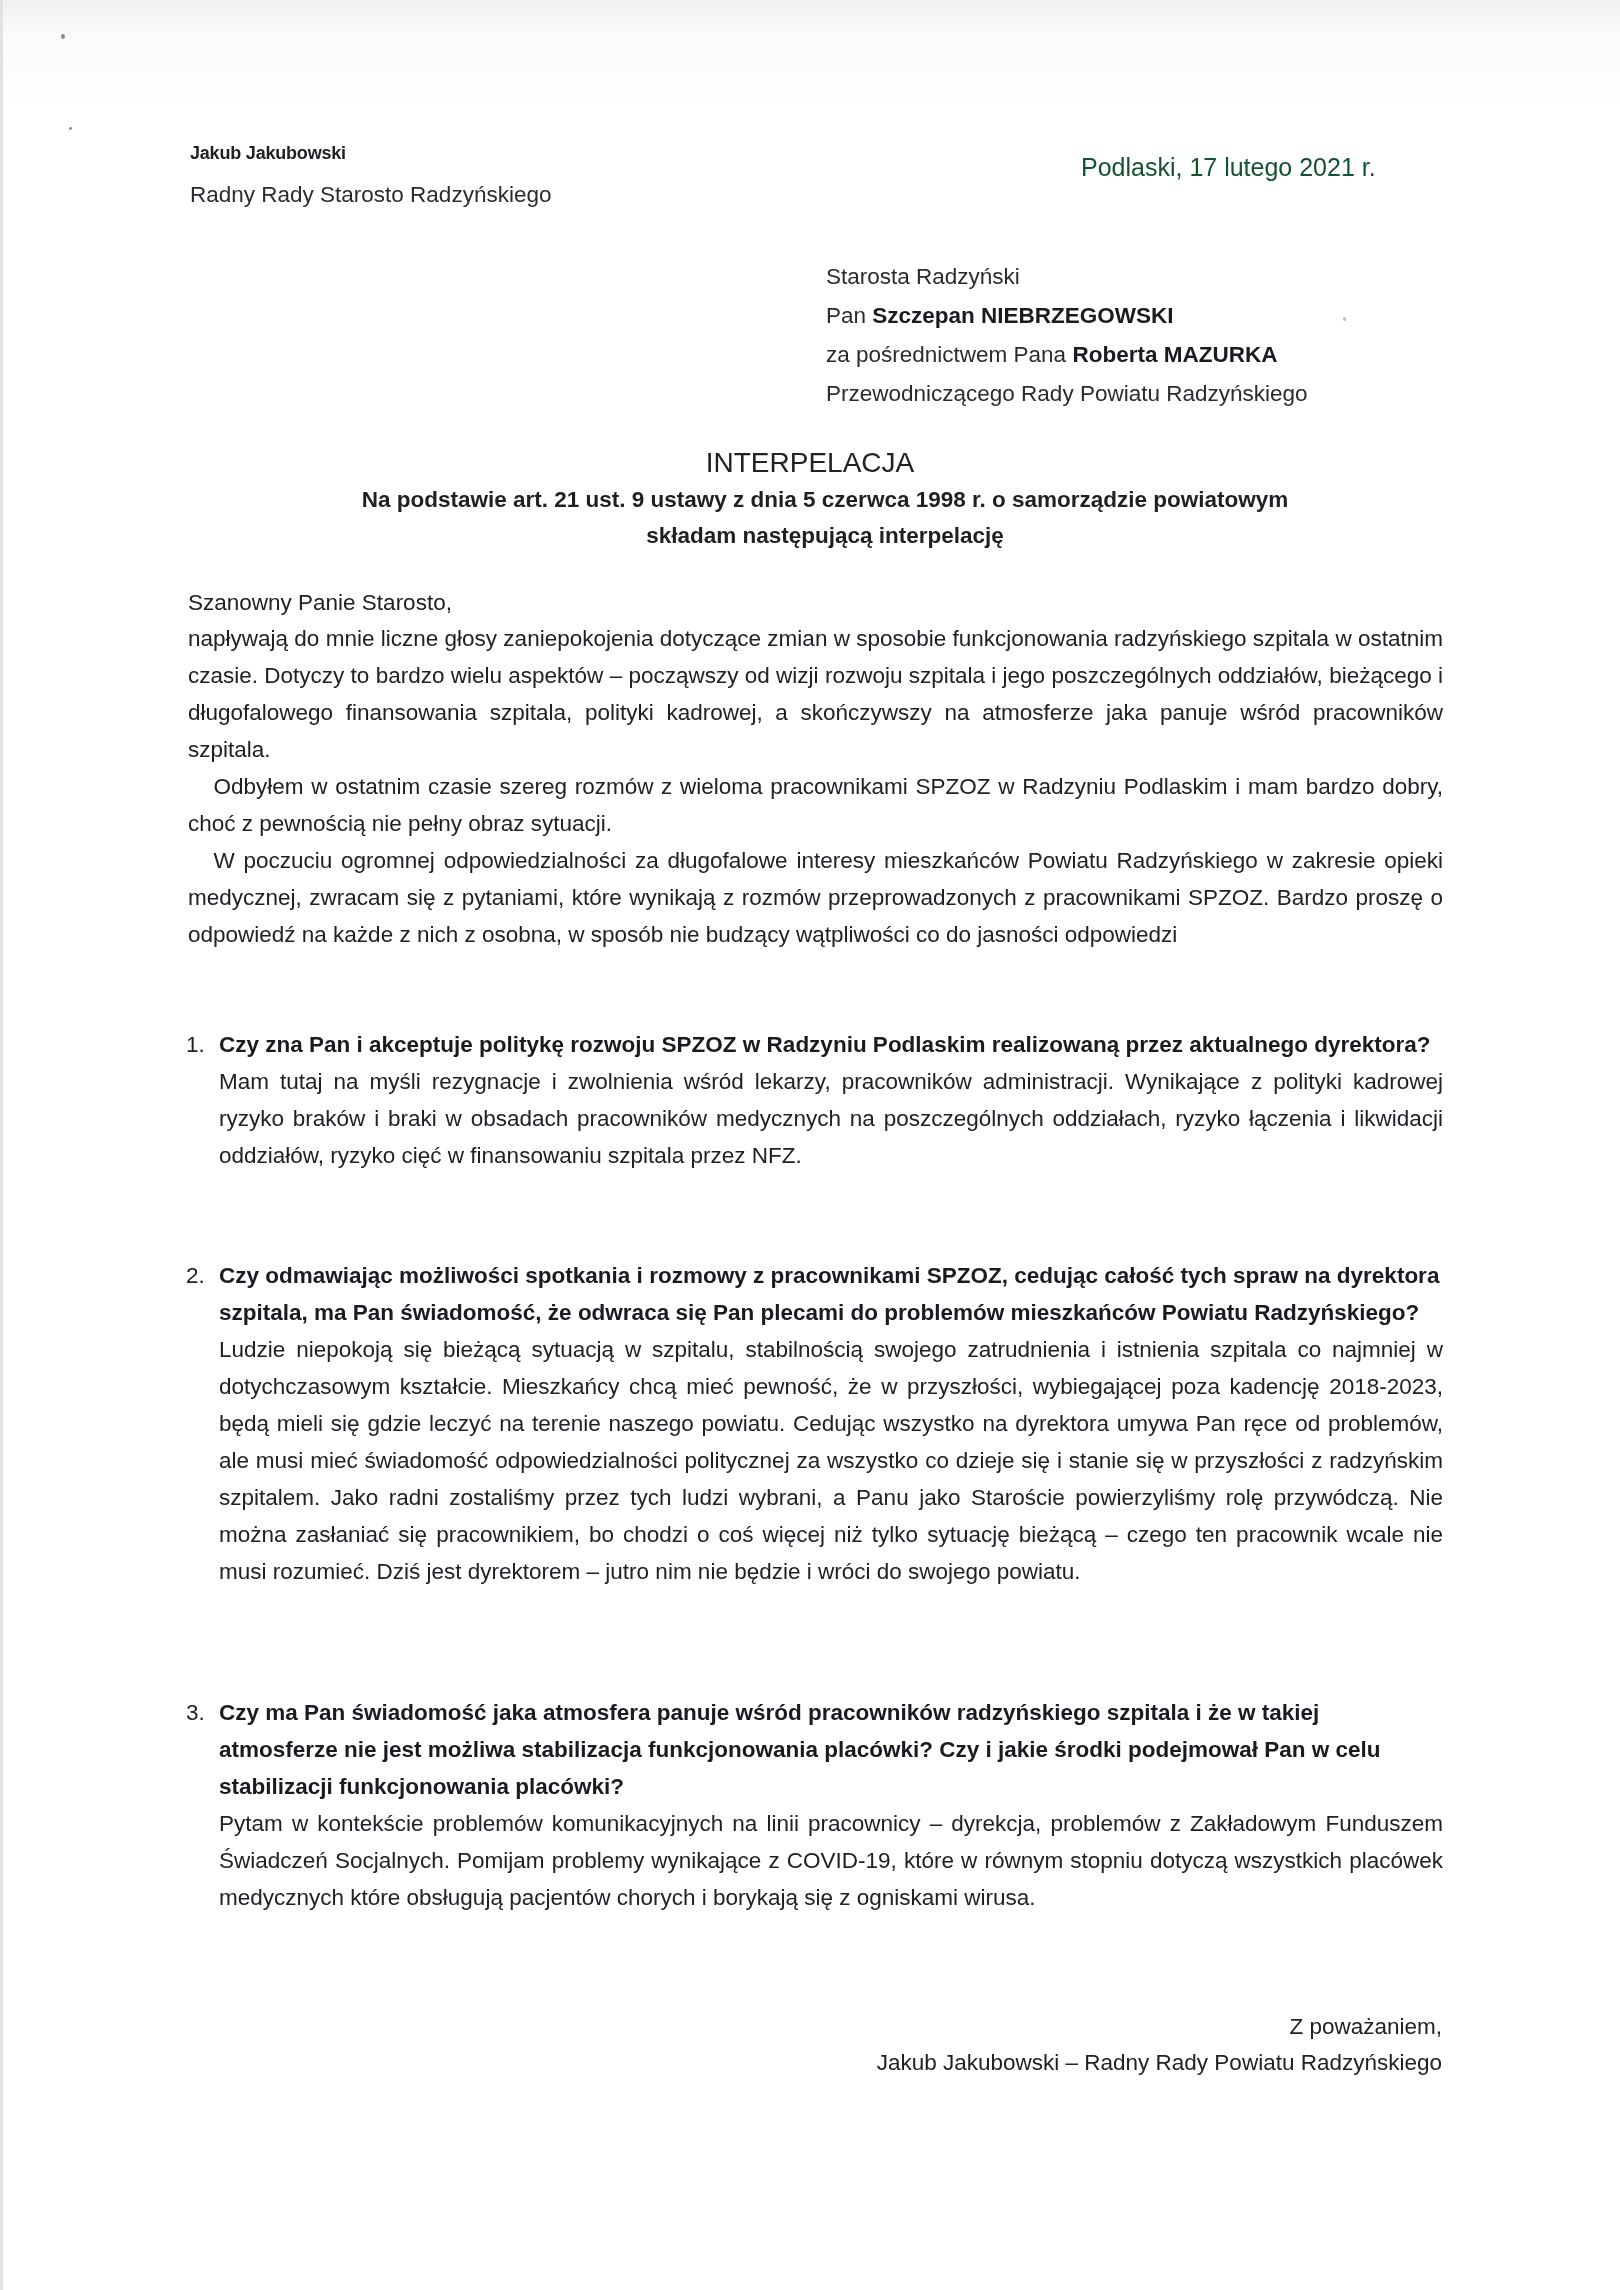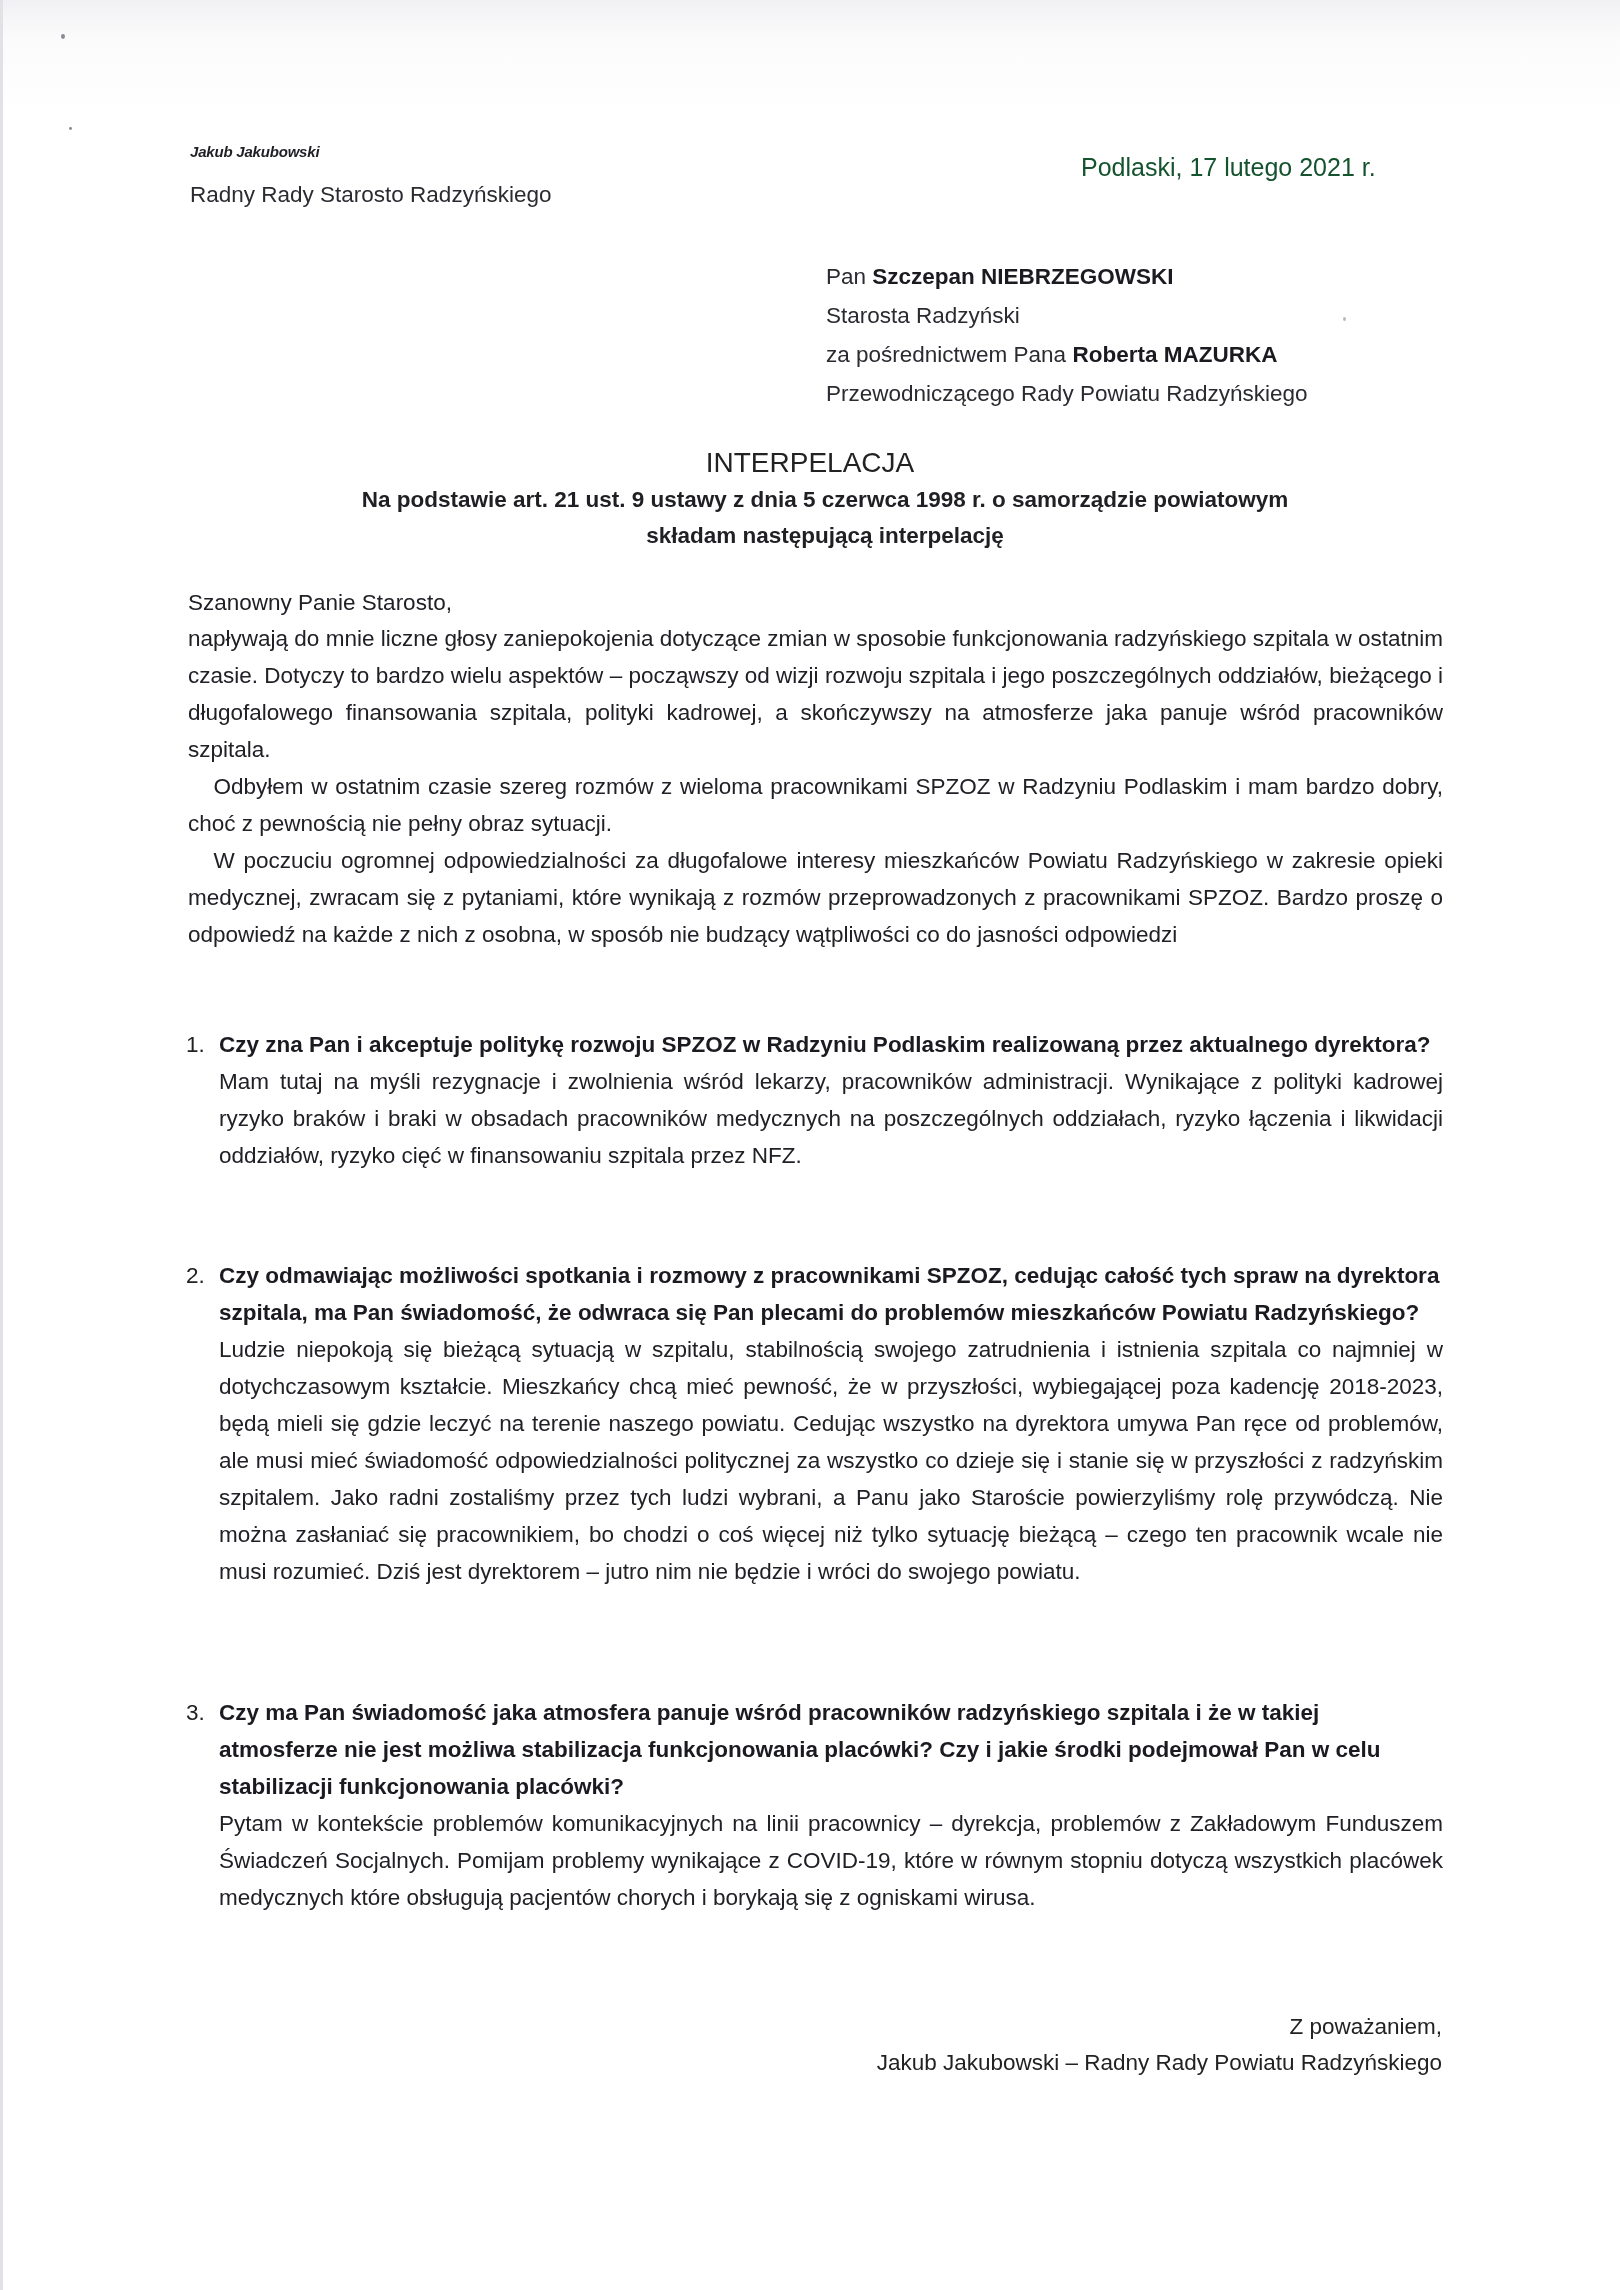--- a/index.html
+++ b/index.html
@@ -5,21 +5,21 @@
     html, body { margin:0; padding:0; }
     body {
       width:1620px; height:2291px; position:relative; overflow:hidden;
       background: linear-gradient(180deg, #f1f1f3 0px, #fbfbfc 39px, #ffffff 118px, #ffffff 100%);
       font-family: "Liberation Sans", "DejaVu Sans", sans-serif;
       color:#1f1f24;
     }
     .page-edge-left { position:absolute; left:0; top:0; width:2.9px; height:100%; background:#e2e2e6; }
     .speck { position:absolute; background:#8a8a95; border-radius:50%; }
     .abs { position:absolute; }
-    .sender-name { left:190px; top:143px; font-size:15px; font-weight:bold; letter-spacing:-0.2px;font-style:italic; }
+    .sender-name { left:190px; top:143px; font-size:18px; font-weight:bold; letter-spacing:-0.2px; }
     .sender-title { left:190px; top:182px; font-size:22.5px; color:#2a2a30; }
     .date { left:1081px; top:153px; font-size:25px; color:#14532d; }
     .recipient { left:826px; top:257px; font-size:22.5px; line-height:39px; color:#2a2a30; }
     .recipient .b { font-weight:bold; color:#1a1a20; }
     .heading { left:0; width:1620px; text-align:center; }
     .h-title { top:447px; font-size:28px; color:#222; }
     .h-sub { top:482px; font-size:22.5px; font-weight:bold; line-height:36px;padding-left:15px; }
     .body-block { left:188px; width:1255px; font-size:22.5px; line-height:37px; color:#202026; }
     .para { text-align:justify; margin:0; }
     .indent { text-indent:25.5px; }
@@ -37,22 +37,22 @@
 <div class="page-edge-left"></div>
 <div class="speck" style="left:61px;top:34px;width:3.9px;height:4.9px;"></div>
 <div class="speck" style="left:69px;top:127px;width:2.9px;height:2.9px;"></div>
 <div class="speck" style="left:1343px;top:317px;width:2.9px;height:3.9px;background:#bbb;"></div>
 
 <div class="abs sender-name">Jakub Jakubowski</div>
 <div class="abs sender-title">Radny Rady Starosto Radzyńskiego</div>
 <div class="abs date">Podlaski, 17 lutego 2021 r.</div>
 
 <div class="abs recipient">
+  <div>Starosta Radzyński</div>
   <div><span>Pan </span><span class="b">Szczepan NIEBRZEGOWSKI</span></div>
-  <div>Starosta Radzyński</div>
   <div><span>za pośrednictwem Pana </span><span class="b">Roberta MAZURKA</span></div>
   <div>Przewodniczącego Rady Powiatu Radzyńskiego</div>
 </div>
 
 <div class="abs heading h-title">INTERPELACJA</div>
 <div class="abs heading h-sub">
   <div>Na podstawie art. 21 ust. 9 ustawy z dnia 5 czerwca 1998 r. o samorządzie powiatowym</div>
   <div>składam następującą interpelację</div>
 </div>
 

